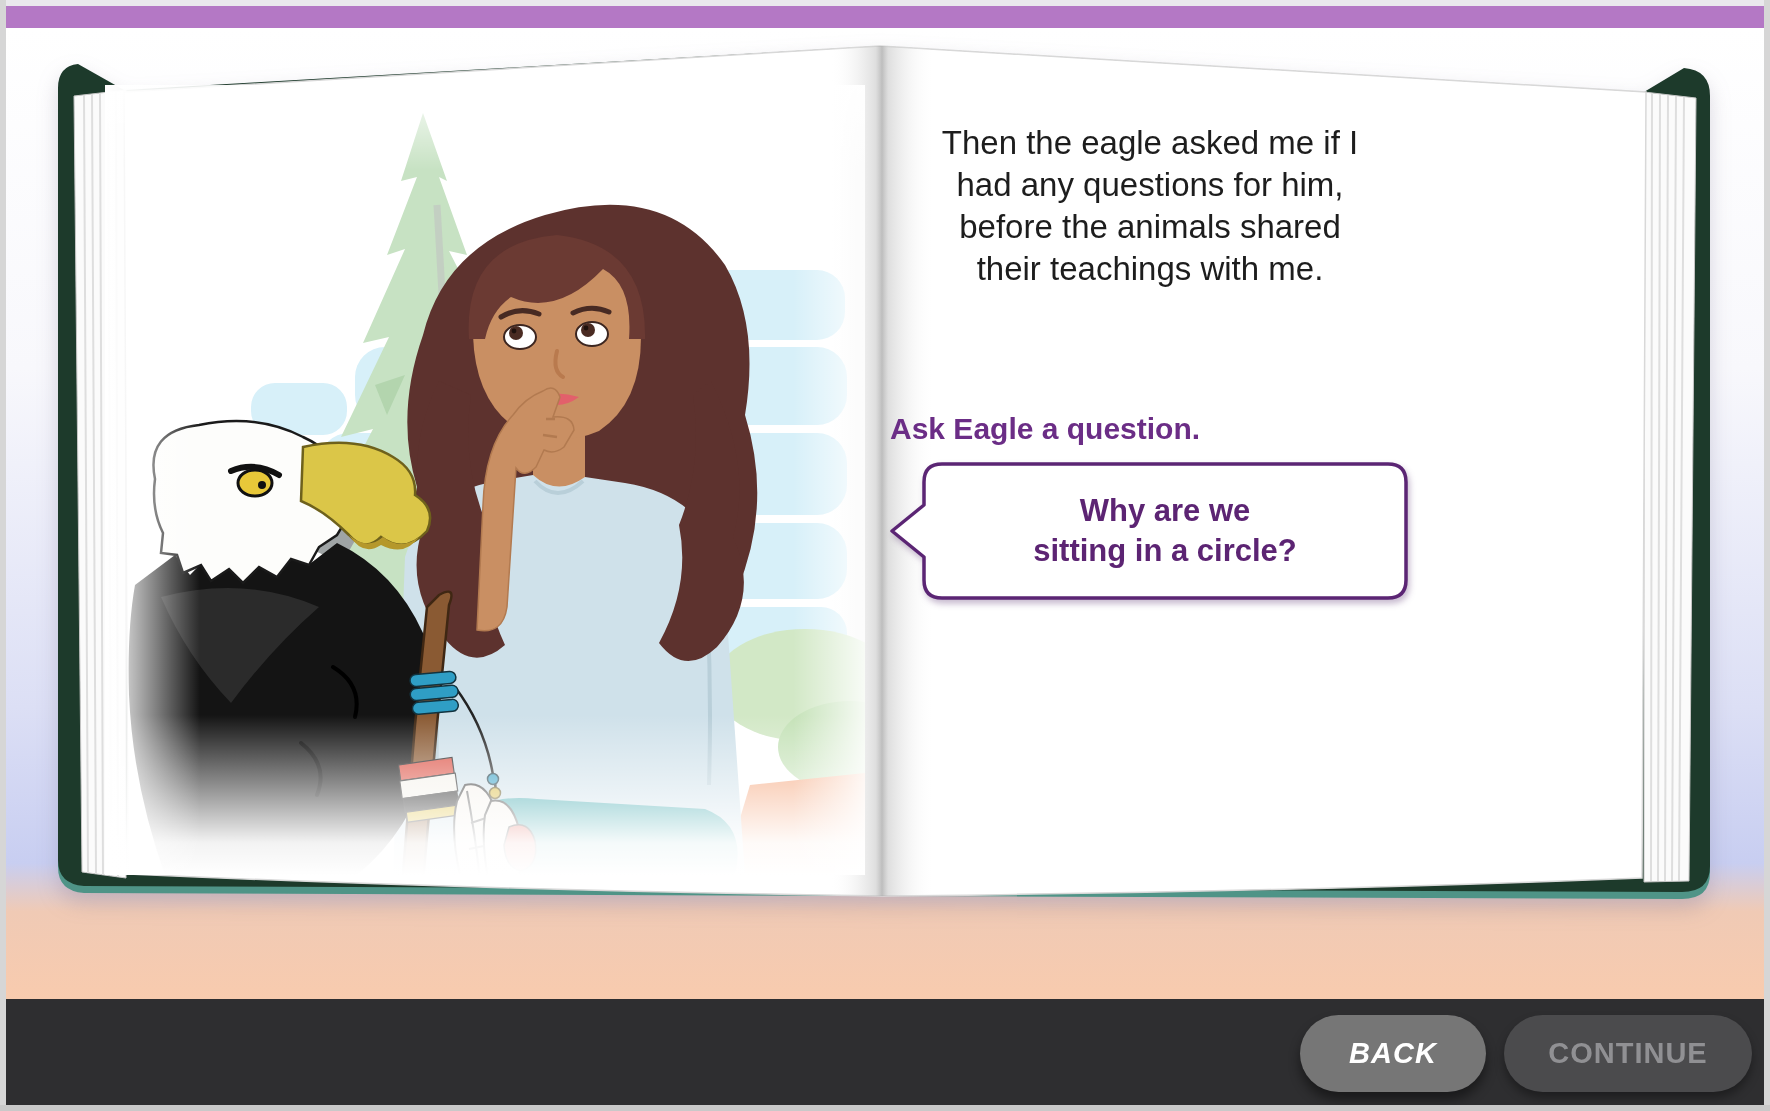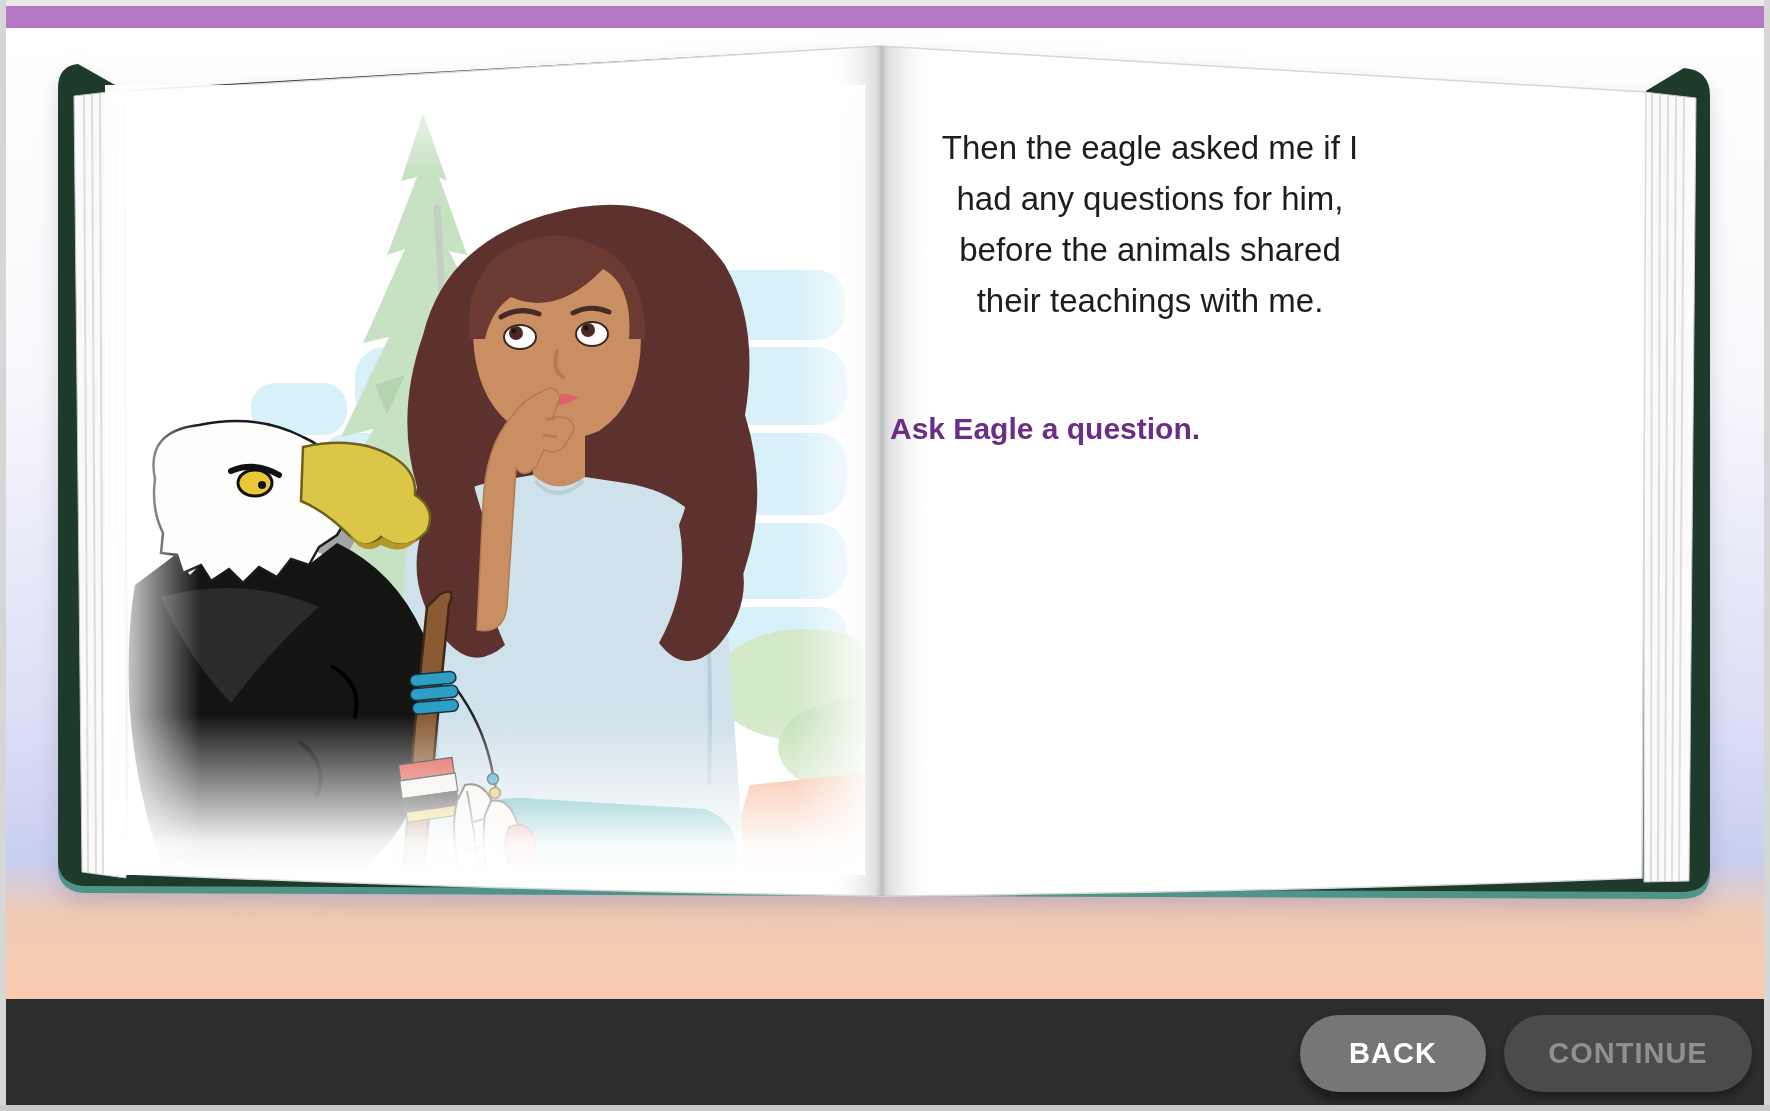--- a/index.html
+++ b/index.html
@@ -17,21 +17,21 @@
   .main-area{
     position:absolute;top:28px;left:6px;right:6px;height:971px;
     background:linear-gradient(180deg,#ffffff 0%,#f8f8fc 35%,#dcdff5 70%,#c8cef1 86%,#f0cab5 91%,#f8cbae 100%);
   }
   .book-layer{position:absolute;left:48px;top:40px;width:1674px;height:868px;
     filter:drop-shadow(0 10px 10px rgba(110,100,130,0.25));}
   .illustration{position:absolute;left:105px;top:85px;width:760px;height:790px;}
   
   .story-paragraph{
     position:absolute;left:890px;top:122px;width:520px;text-align:center;
-    font-size:33px;line-height:51px;color:#1d1d1d;white-space:pre-line;
+    font-size:33px;line-height:42px;color:#1d1d1d;white-space:pre-line;
   }
   .story-prompt{
     position:absolute;left:890px;top:412px;width:520px;
     font-size:30px;font-weight:bold;color:#6b2d86;
   }
   .bubble{
     position:absolute;left:886px;width:524px;height:142px;background:none;border:none;
     padding:0;cursor:pointer;font-family:"Liberation Sans", sans-serif;
   }
   .bubble-1{top:460px;} .bubble-2{top:646px;}
@@ -40,21 +40,21 @@
     position:absolute;left:38px;right:4px;top:0;bottom:0;display:flex;align-items:center;justify-content:center;
     font-size:31px;line-height:40px;font-weight:bold;color:#5c2473;white-space:pre-line;text-align:center;
   }
   
   .nav-bar{position:absolute;left:6px;right:6px;top:999px;height:106px;background:#2e2e30;z-index:30;}
   .nav-btn{
     position:absolute;top:16px;height:77px;border:none;border-radius:39px;
     font-family:"Liberation Sans", sans-serif;font-size:29px;font-weight:bold;letter-spacing:1px;
     cursor:pointer;
   }
-  .back-btn{left:1294px;width:186px;background:#767676;color:#ffffff;box-shadow:0 8px 12px rgba(0,0,0,0.45);}
+  .back-btn{left:1294px;width:186px;background:#767676;color:#ffffff;box-shadow:0 8px 12px rgba(0,0,0,0.45);font-style:italic;}
   .continue-btn{left:1498px;width:248px;background:#4b4b4d;color:#909093;box-shadow:0 6px 10px rgba(0,0,0,0.35);}
 </style>
 </head>
 <body>
 
 <div class="stage">
 
   <div class="main-area"></div>
 
   <svg class="book-layer" viewBox="0 0 1674 868" xmlns="http://www.w3.org/2000/svg">
@@ -202,20 +202,27 @@
     <rect x="0" y="0" width="760" height="85" fill="url(#fadeT)"></rect>
     <rect x="688" y="0" width="72" height="790" fill="url(#fadeR)"></rect>
   </svg>
 
   <div class="story-paragraph">Then the eagle asked me if I
 had any questions for him,
 before the animals shared
 their teachings with me.</div>
   <div class="story-prompt" style="color: rgb(107, 45, 134);">Ask Eagle a question.</div>
 
+  <button class="bubble bubble-1">
+    <svg viewBox="0 0 524 142" xmlns="http://www.w3.org/2000/svg">
+      <path d="M 56 4 H 502 Q 520 4 520 22 V 120 Q 520 138 502 138 H 56 Q 38 138 38 120 V 97 L 6 71 L 38 45 V 22 Q 38 4 56 4 Z" fill="#ffffff" stroke="#5b2574" stroke-width="3.5" stroke-linejoin="round"></path>
+    </svg>
+    <span class="label" style="color: rgb(92, 36, 115);">Why are we
+sitting in a circle?</span>
+  </button>
 
 
   <div class="nav-bar" style="background: rgb(46, 46, 48);">
     <button class="nav-btn back-btn" style="background: rgb(118, 118, 118);">BACK</button>
     <button class="nav-btn continue-btn" style="background: rgb(75, 75, 77);">CONTINUE</button>
   </div>
 
   <div class="top-bar" style="background: rgb(180, 120, 197);"></div>
   <div class="edge-top"></div>
   <div class="edge-left"></div>

